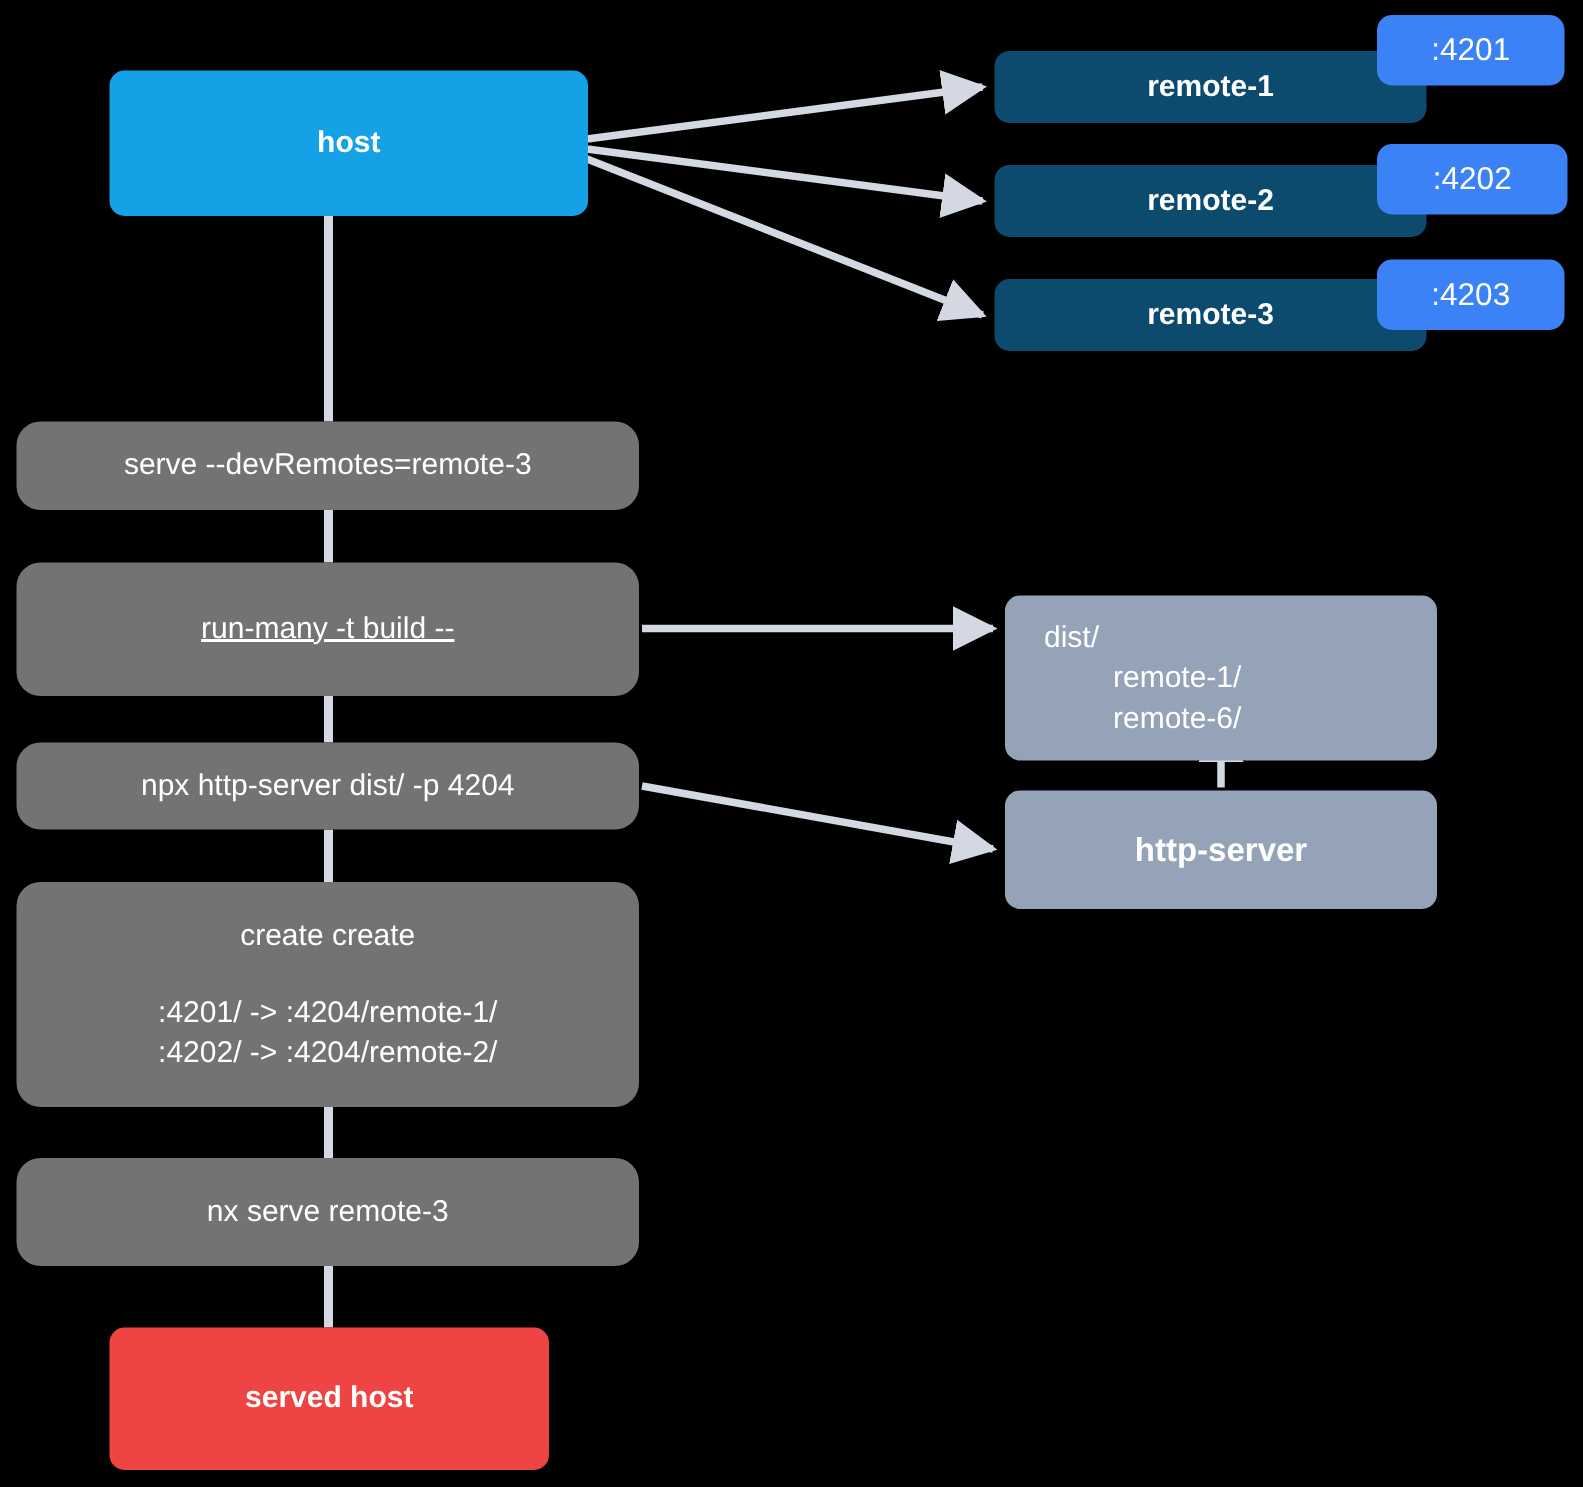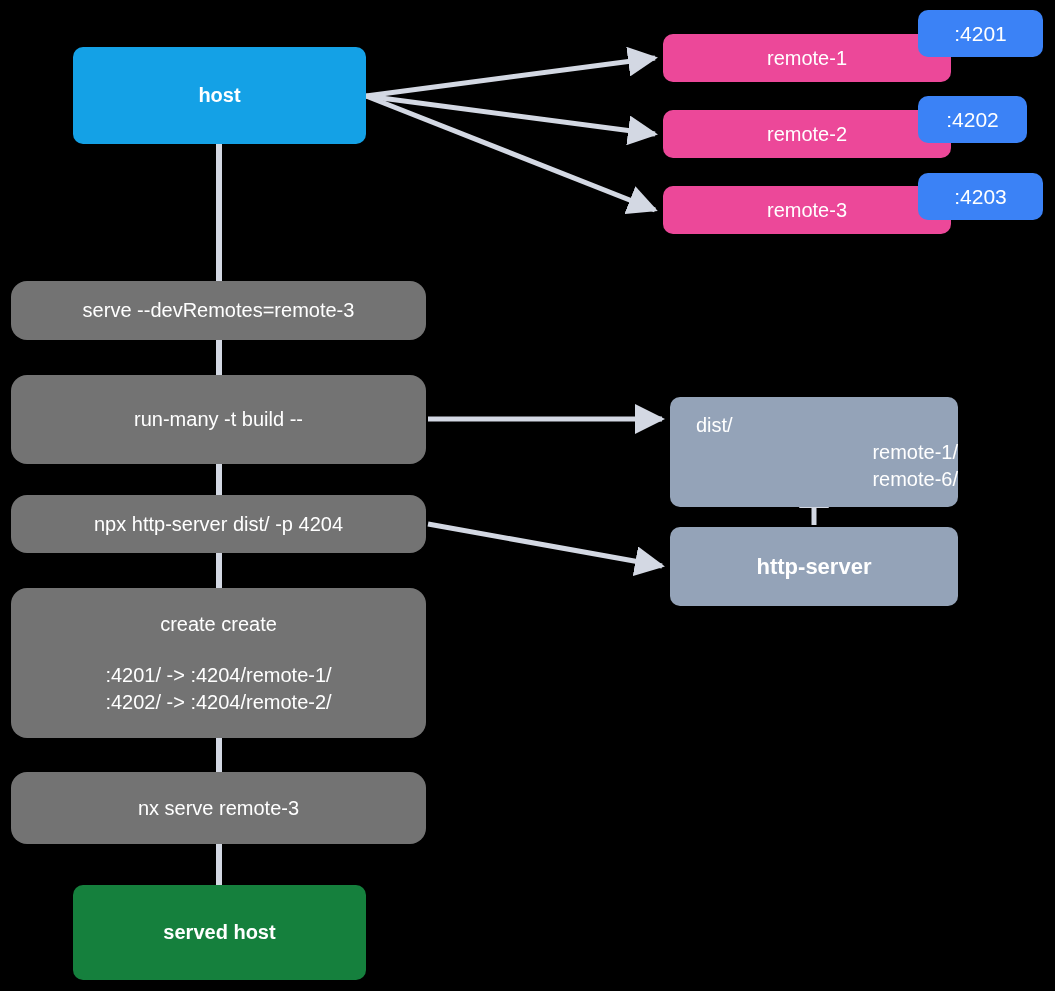--- a/index.html
+++ b/index.html
@@ -38,27 +38,27 @@
     color: #ffffff;
     text-align: center;
     line-height: 1.35;
   }
   .node-host {
     background: #14A1E6;
     font-weight: bold;
     font-size: 20px;
   }
   .node-served {
-    background: #15803d;
+    background: #ef4444;
     font-weight: bold;
     font-size: 20px;
   }
   .node-remote {
-    background: #ec4899;
-    font-weight: normal;
+    background: #0c4a6e;
+    font-weight: bold;
     font-size: 20px;
   }
   .node-gray {
     background: #94A3B8;
     font-size: 20px;
     font-weight: normal;
   }
   .node-gray-bold {
     background: #94A3B8;
     font-size: 22px;
@@ -83,22 +83,21 @@
     justify-content: center;
     z-index: 5;
   }
   .dist-body {
     width: 100%;
     box-sizing: border-box;
     padding: 0 0 0 26px;
     text-align: left;
   }
   .dist-line-indent {
-    padding-left: 52px;
-    text-align: right;
+    padding-left: 72px;
   }
   .cmd-spacer {
     height: 24px;
   }
 </style>
 </head>
 <body>
 
 <div id="diagram">
 
@@ -120,50 +119,50 @@
     <line x1="219" y1="738" x2="219" y2="772" stroke="#D3D8E3" stroke-width="6"></line>
     <line x1="219" y1="833" x2="219" y2="885" stroke="#D3D8E3" stroke-width="6"></line>
 
     <line x1="428" y1="419" x2="662" y2="419" stroke="#D3D8E3" stroke-width="5" marker-end="url(#arrow)"></line>
 
     <line x1="428" y1="524" x2="662" y2="566" stroke="#D3D8E3" stroke-width="5" marker-end="url(#arrow)"></line>
 
     <line x1="814" y1="525" x2="814" y2="481" stroke="#D3D8E3" stroke-width="5" marker-end="url(#arrow)"></line>
   </svg>
 
-  <div class="node node-host" style="left:73px; top:47px; width:293px; height:97px;">
+  <div class="node node-host" style="left:73px; top:47px; width:319px; height:97px;">
     <span>host</span>
   </div>
 
   <div class="node node-remote" style="left:663px; top:34px; width:288px; height:48px;">
     <span>remote-1</span>
   </div>
   <div class="badge" style="left:918px; top:10px; width:125px; height:47px;">
     <span>:4201</span>
   </div>
 
   <div class="node node-remote" style="left:663px; top:110px; width:288px; height:48px;">
     <span>remote-2</span>
   </div>
-  <div class="badge" style="left:918px; top:96px; width:109px; height:47px;">
+  <div class="badge" style="left:918px; top:96px; width:127px; height:47px;">
     <span>:4202</span>
   </div>
 
   <div class="node node-remote" style="left:663px; top:186px; width:288px; height:48px;">
     <span>remote-3</span>
   </div>
   <div class="badge" style="left:918px; top:173px; width:125px; height:47px;">
     <span>:4203</span>
   </div>
 
   <div class="node node-cmd" style="left:11px; top:281px; width:415px; height:59px;">
     <span>serve --devRemotes=remote-3</span>
   </div>
 
-  <div class="node node-cmd" style="left:11px; top:375px; width:415px; height:89px;">
+  <div class="node node-cmd" style="left:11px; top:375px; width:415px; height:89px;text-decoration:underline;">
     <span>run-many -t build --</span>
   </div>
 
   <div class="node node-cmd" style="left:11px; top:495px; width:415px; height:58px;">
     <span>npx http-server dist/ -p 4204</span>
   </div>
 
   <div class="node node-cmd" style="left:11px; top:588px; width:415px; height:150px;">
     <span>create create</span>
     <div class="cmd-spacer"></div>

